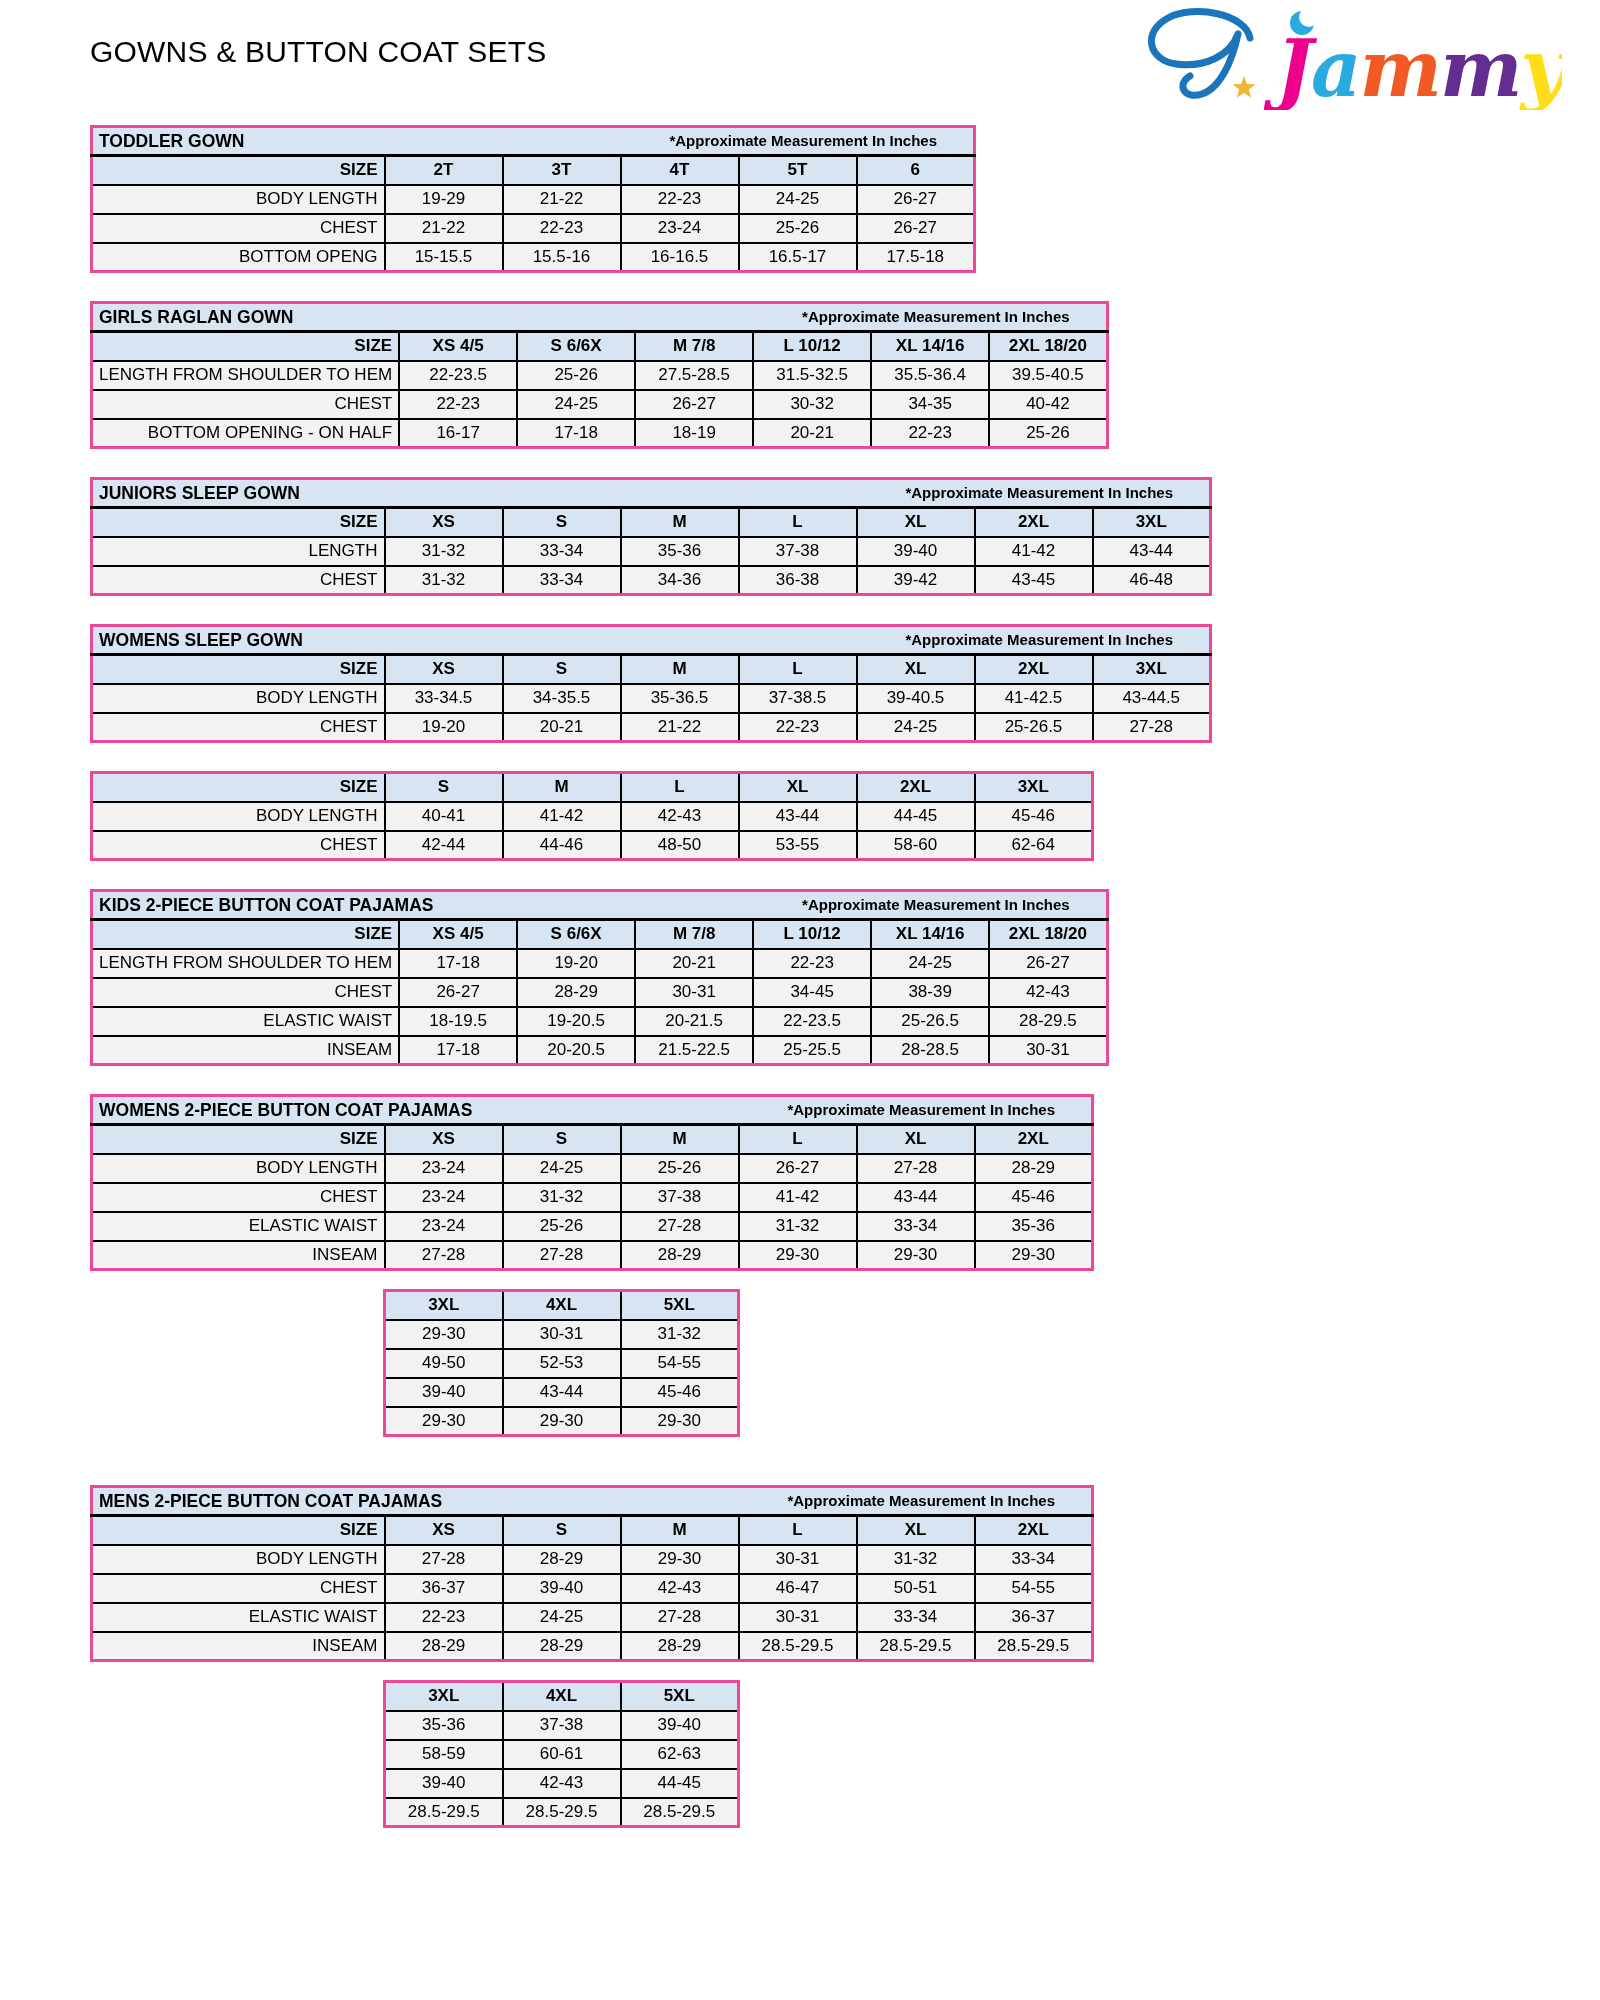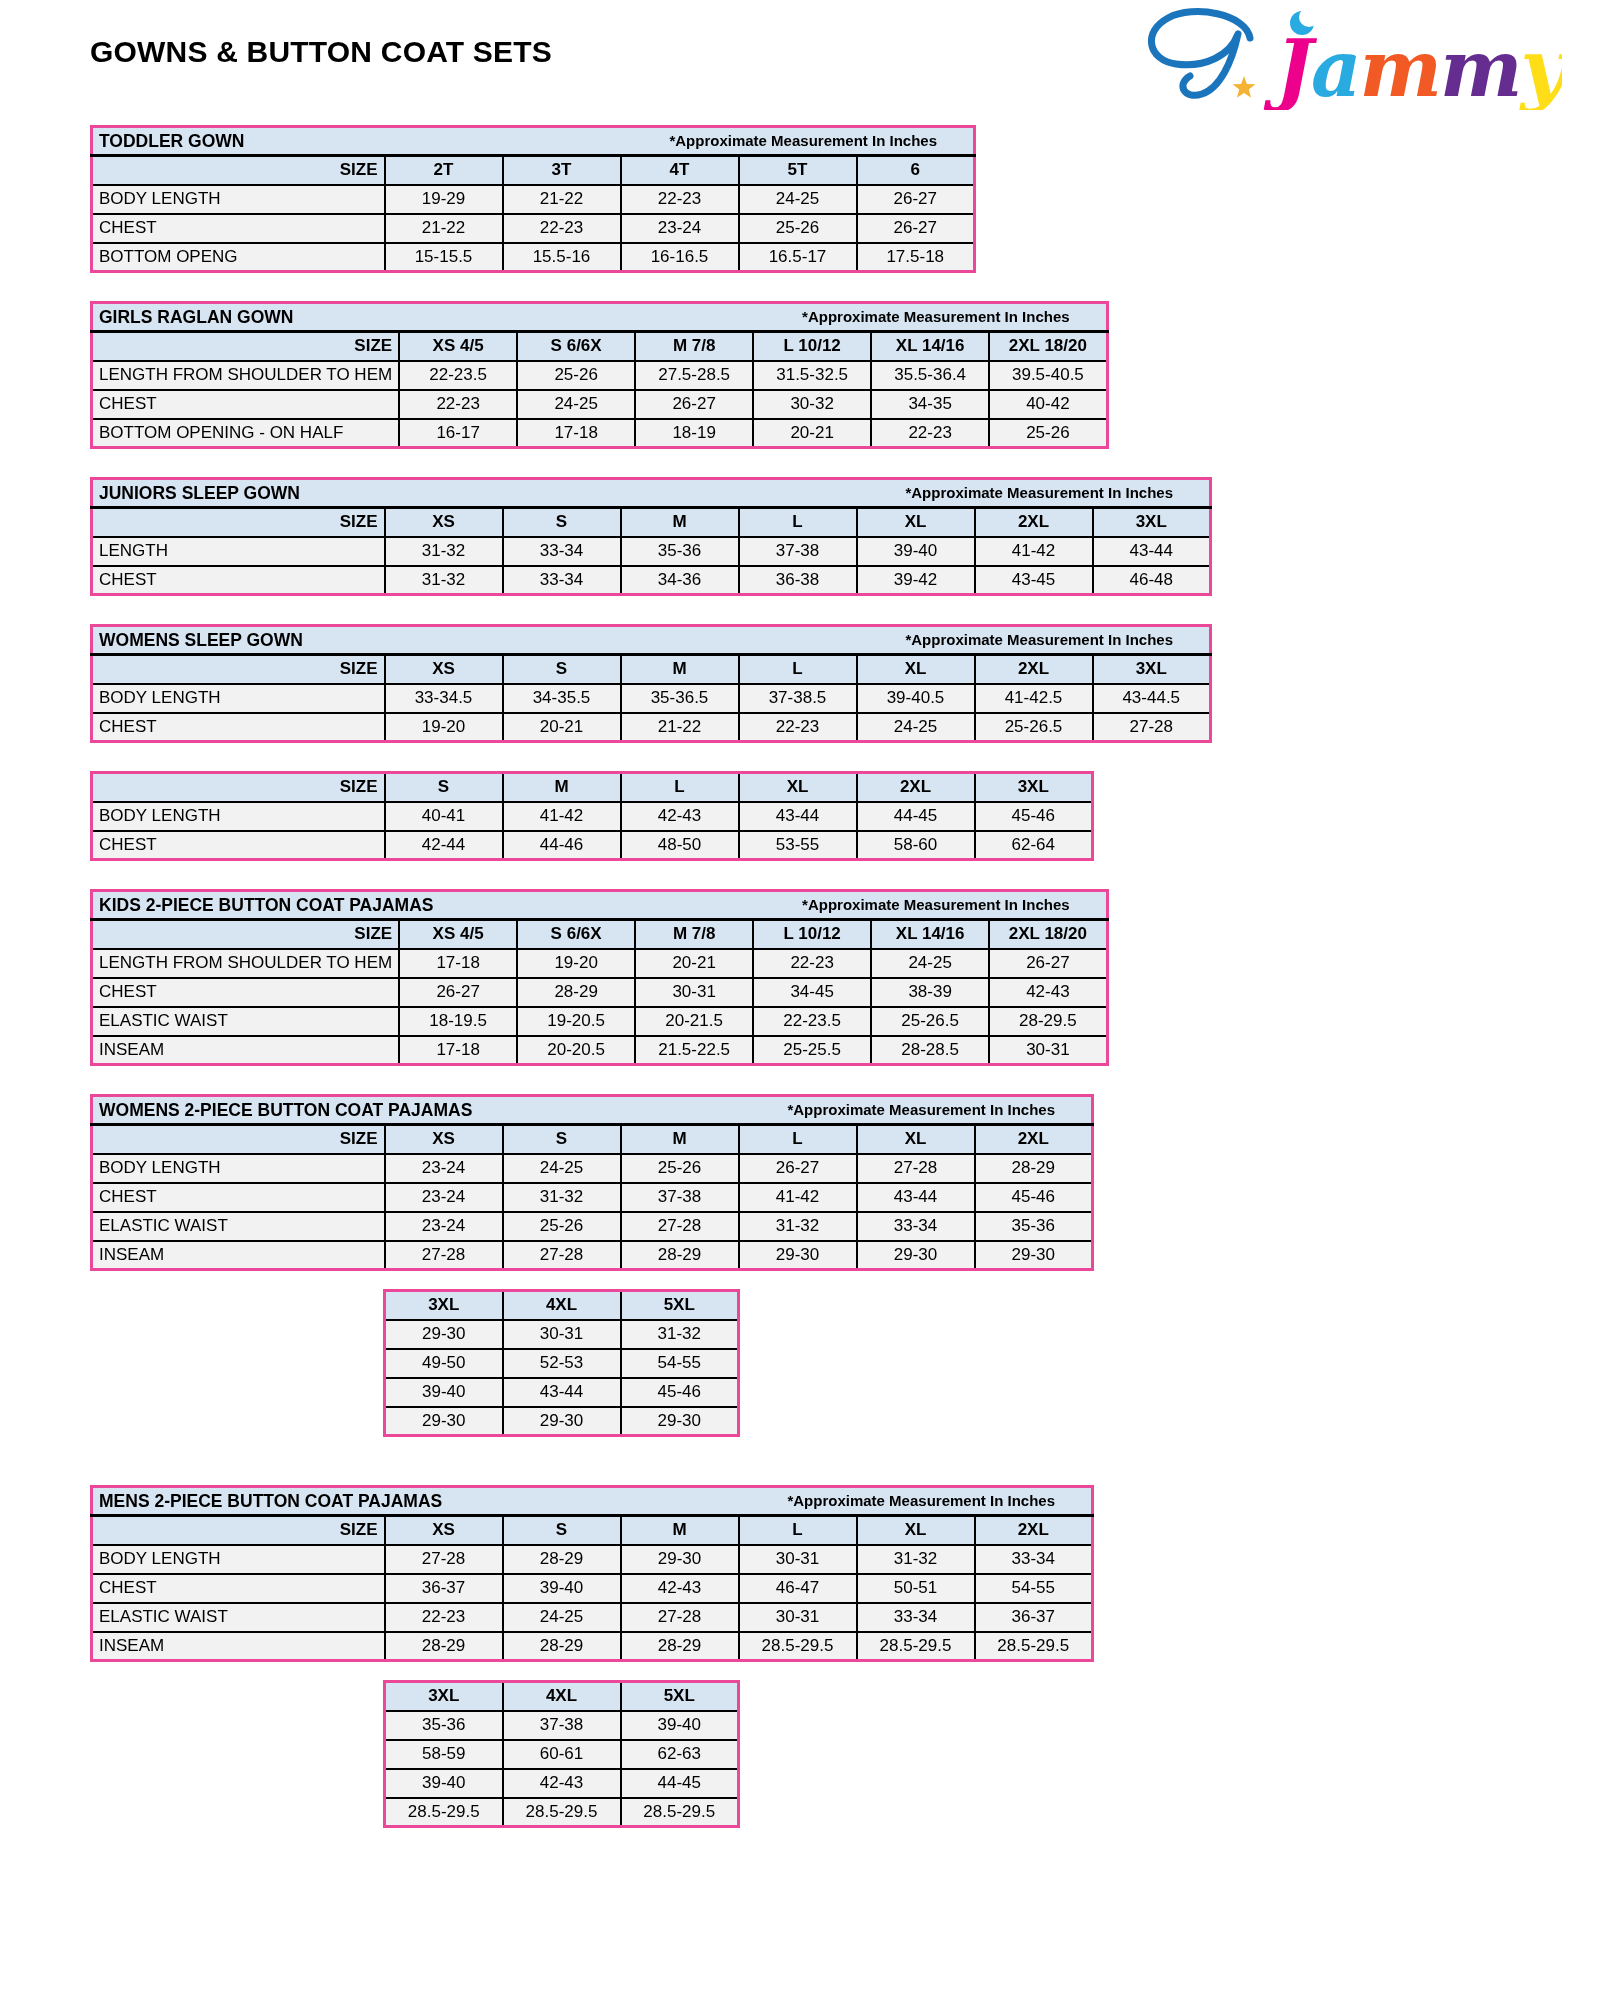--- a/index.html
+++ b/index.html
@@ -10,21 +10,21 @@
     font-family: "Liberation Sans", sans-serif;
     color: #000;
     position: relative;
     overflow: hidden;
   }
   .page { padding-top: 34px; }
   h1.page-title {
     margin: 0 0 0 90px;
     font-size: 30px;
     line-height: 36px;
-    font-weight: bold;
+    font-weight: normal;
     letter-spacing: 0.2px;
   }
   .logo {
     position: absolute;
     top: 4px;
     right: 38px;
     width: 430px;
     height: 106px;
     font-style: italic;
   }
@@ -60,21 +60,21 @@
   tr.size-row td {
     background: #d7e4f1;
     font-weight: bold;
     text-align: center;
   }
   tr.size-row td.label-cell { text-align: right; }
   tr.data-row td {
     background: #f2f2f2;
     text-align: center;
   }
-  tr.data-row td.label-cell { text-align: left; }
+  tr.data-row td.label-cell { text-align: right; }
   table.size-table.ext { margin-top: 18px; margin-left: 383px; }
   .tables-container > table:nth-of-type(9) { margin-top: 48px; }
 </style>
 </head>
 <body>
 
 <div class="page">
 
   <div class="logo">
     <svg width="430" height="106" viewBox="0 0 430 106">

